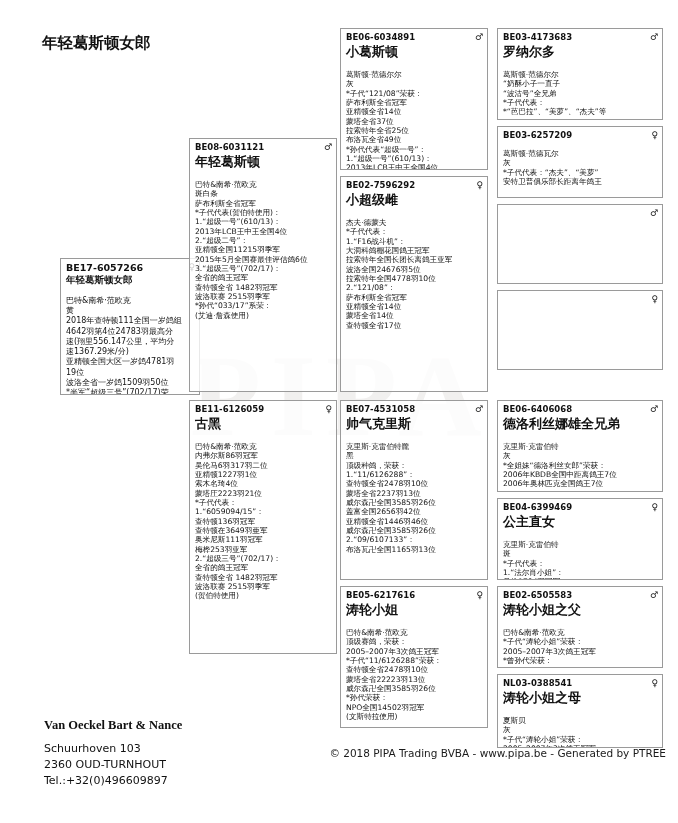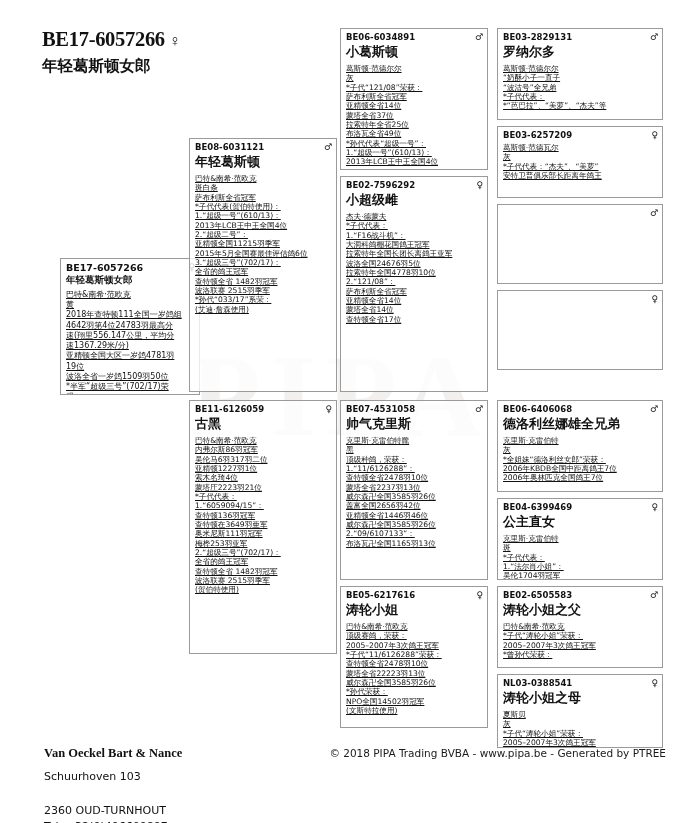--- a/index.html
+++ b/index.html
@@ -33,59 +33,58 @@
   .title-block { position:absolute; left:42px; top:28px; }
   .title-id {
     font-size:20.5px; font-weight:bold; letter-spacing:-0.3px;
     font-family:"Liberation Serif", serif;
   }
   .title-id .sex { font-size:16px; font-weight:normal; margin-left:4px; }
   .title-name { font-size:15.5px; font-weight:bold; margin-top:5px; }
 
   
   .footer { position:absolute; left:44px; top:718px; }
-  .footer .f1 { font-weight:bold; font-size:12.5px; font-family:"Liberation Serif", serif;margin-top:28px; }
+  .footer .f1 { font-weight:bold; font-size:12.5px; font-family:"Liberation Serif", serif; }
   .footer .f2 { font-size:11px; margin-top:9px; }
-  .footer .f3 { font-size:11px; margin-top:21px; }
+  .footer .f3 { font-size:11px; margin-top:3px; }
   .footer .f4 { font-size:11px; margin-top:3px; }
   .copyright {
     position:absolute; right:12px; top:747px;
     font-size:10.5px; color:#1a1a1a;
   }
 
   
   .box {
     position:absolute;
     border:1px solid #9a9a9a;
     background:rgba(255,255,255,0.78);
     padding:3px 4px 3px 5px;
     overflow:hidden;
   }
   .box .hdr { font-size:8.5px; font-weight:bold; letter-spacing:0px; }
   .box .sexmark { float:right; font-size:9px; font-weight:bold; }
   .box .nm { font-size:13px; font-weight:bold; margin-top:1px; }
-  .box .body { font-size:7.6px; line-height:1.23; margin-top:3px; white-space:pre-line;text-decoration:underline; }
+  .box .body { font-size:7.6px; line-height:1.23; margin-top:9px; white-space:pre-line; }
   .box.empty { background:rgba(255,255,255,0.6); }
   .box .sexonly { text-align:right; font-size:9px; font-weight:bold; }
 
   .big .hdr { font-size:9.5px; }
   .big .nm { font-size:9.5px; }
   .big .body { font-size:8px; line-height:1.28; }
 </style>
 </head>
 <body>
 
 <div class="watermark">
   <div class="wm-text">PIPA</div>
 </div>
 
 <div class="sheet">
 
   <div class="title-block">
-    <div class="title-id"><span>BE17-6057266</span><span class="sex">♀</span></div>
     <div class="title-name">年轻葛斯顿女郎</div>
   </div>
 
   <div class="box big" style="left:60px; top:258px; width:140px; height:137px;">
     <div class="hdr"><span class="sexmark">♀</span><span>BE17-6057266</span></div>
     <div class="nm">年轻葛斯顿女郎</div>
     <div class="body">巴特&amp;南希·范欧克
 黄
 2018年查特顿111全国一岁鸽组
 4642羽第4位24783羽最高分
@@ -203,21 +202,21 @@
 *子代“11/6126288”荣获：
 查特顿全省2478羽10位
 蒙塔全省22223羽13位
 威尔森卍全国3585羽26位
 *孙代荣获：
 NPO全国14502羽冠军
 (文斯特拉使用)</div>
   </div>
 
   <div class="box" style="left:497px; top:28px; width:166px; height:92px;">
-    <div class="hdr"><span class="sexmark">♂</span><span>BE03-2829131</span></div>
+    <div class="hdr"><span class="sexmark">♂</span><span>BE03-4173683</span></div>
     <div class="nm">罗纳尔多</div>
     <div class="body">葛斯顿·范德尔尔
 “奶酥小子一直子
 “波沽号”全兄弟
 *子代代表：
 *“芭巴拉”、“美萝”、“杰夫”等</div>
   </div>
 
   <div class="box" style="left:497px; top:126px; width:166px; height:72px;">
     <div class="hdr"><span class="sexmark">♀</span><span>BE03-6257209</span></div>

